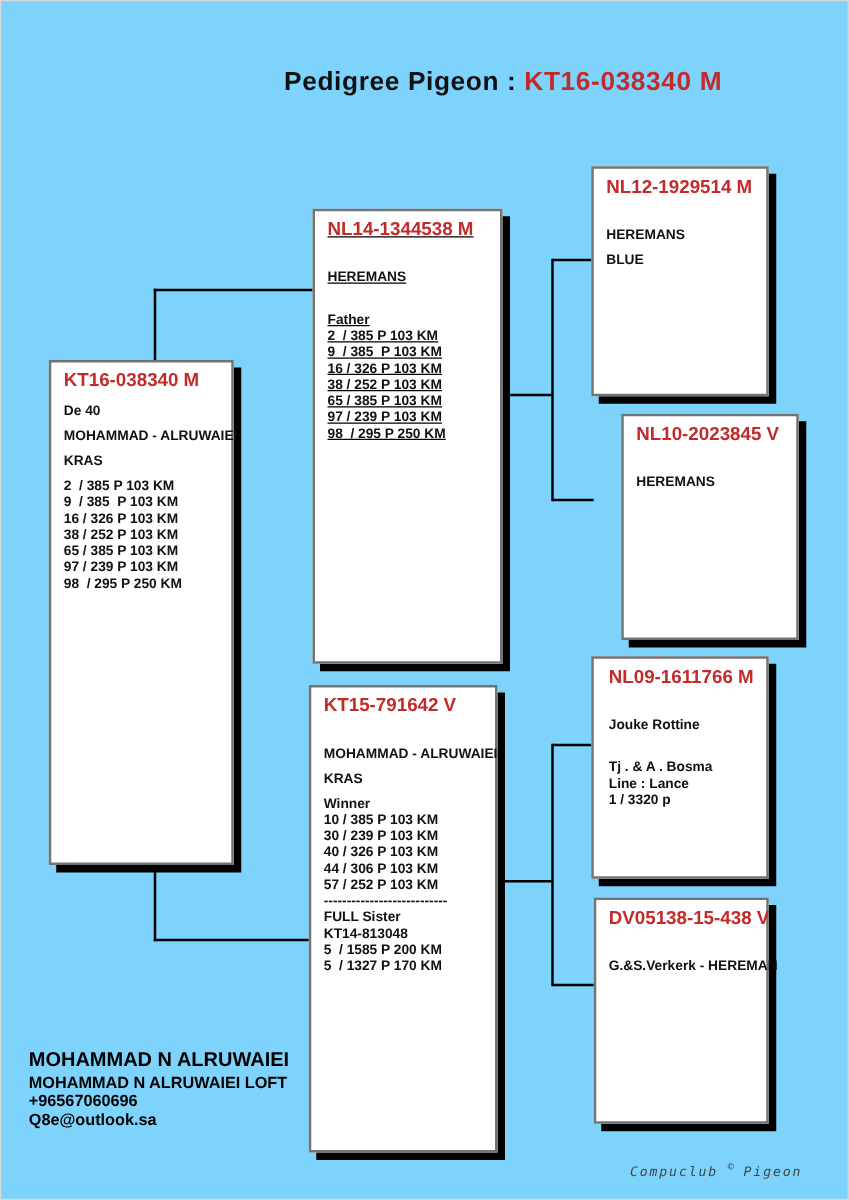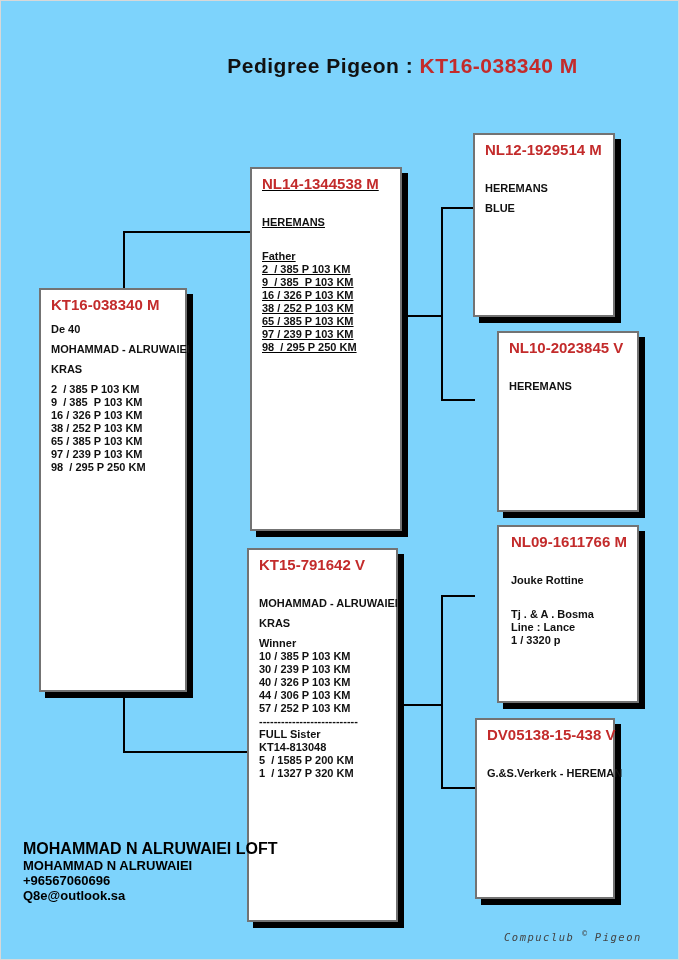--- a/index.html
+++ b/index.html
@@ -42,21 +42,21 @@
     background: #fff;
     border: 2px solid #737373;
     box-shadow: 6px 6px 0 #000;
     padding: 6px 6px 0 10px;
   }
   #box-subject { left:38px;  top:287px; width:148px; height:404px; }
   #box-father  { left:249px; top:166px; width:152px; height:364px;text-decoration:underline; }
   #box-mother  { left:246px; top:547px; width:151px; height:374px; }
   #box-gf1     { left:472px; top:132px; width:142px; height:184px; }
   #box-gm1     { left:496px; top:330px; width:142px; height:181px; }
-  #box-gf2     { left:496px; top:524px; width:142px; height:178px;padding-left:12px; }
+  #box-gf2     { left:472px; top:524px; width:142px; height:178px;padding-left:12px; }
   #box-gm2     { left:474px; top:717px; width:140px; height:181px; }
   .ring {
     font-size: 15px; font-weight: bold;
     color: var(--accent);
     line-height: 17px;
     margin-bottom: 10px;
     white-space: pre;
   }
   .row {
     font-size: 11px; font-weight: bold;
@@ -154,21 +154,21 @@
         <div class="row">Winner</div>
         <div class="row">10 / 385 P 103 KM</div>
         <div class="row">30 / 239 P 103 KM</div>
         <div class="row">40 / 326 P 103 KM</div>
         <div class="row">44 / 306 P 103 KM</div>
         <div class="row">57 / 252 P 103 KM</div>
         <div class="row">---------------------------</div>
         <div class="row">FULL Sister</div>
         <div class="row">KT14-813048</div>
         <div class="row">5  / 1585 P 200 KM</div>
-        <div class="row">1  / 1327 P 320 KM</div>
+        <div class="row">5  / 1327 P 170 KM</div>
       </div>
   </div>
 
   <div class="box" id="box-gf1">
     <div class="ring">NL12-1929514 M</div>
     <div>
         <div class="row"></div>
         <div class="row"></div>
         <div class="row">HEREMANS</div>
         <div class="row"></div>
@@ -203,21 +203,21 @@
   <div class="box" id="box-gm2">
     <div class="ring">DV05138-15-438 V</div>
     <div>
         <div class="row"></div>
         <div class="row"></div>
         <div class="row">G.&amp;S.Verkerk - HEREMAN</div>
       </div>
   </div>
 
   <div class="footer">
+      <div class="frow">MOHAMMAD N ALRUWAIEI</div>
       <div class="frow">MOHAMMAD N ALRUWAIEI LOFT</div>
-      <div class="frow">MOHAMMAD N ALRUWAIEI</div>
       <div class="frow">+96567060696</div>
       <div class="frow">Q8e@outlook.sa</div>
     </div>
 
   <div class="credit"><span>Compuclub </span><sup>©</sup><span> Pigeon</span></div>
 
 </div>
 
 </body></html>

